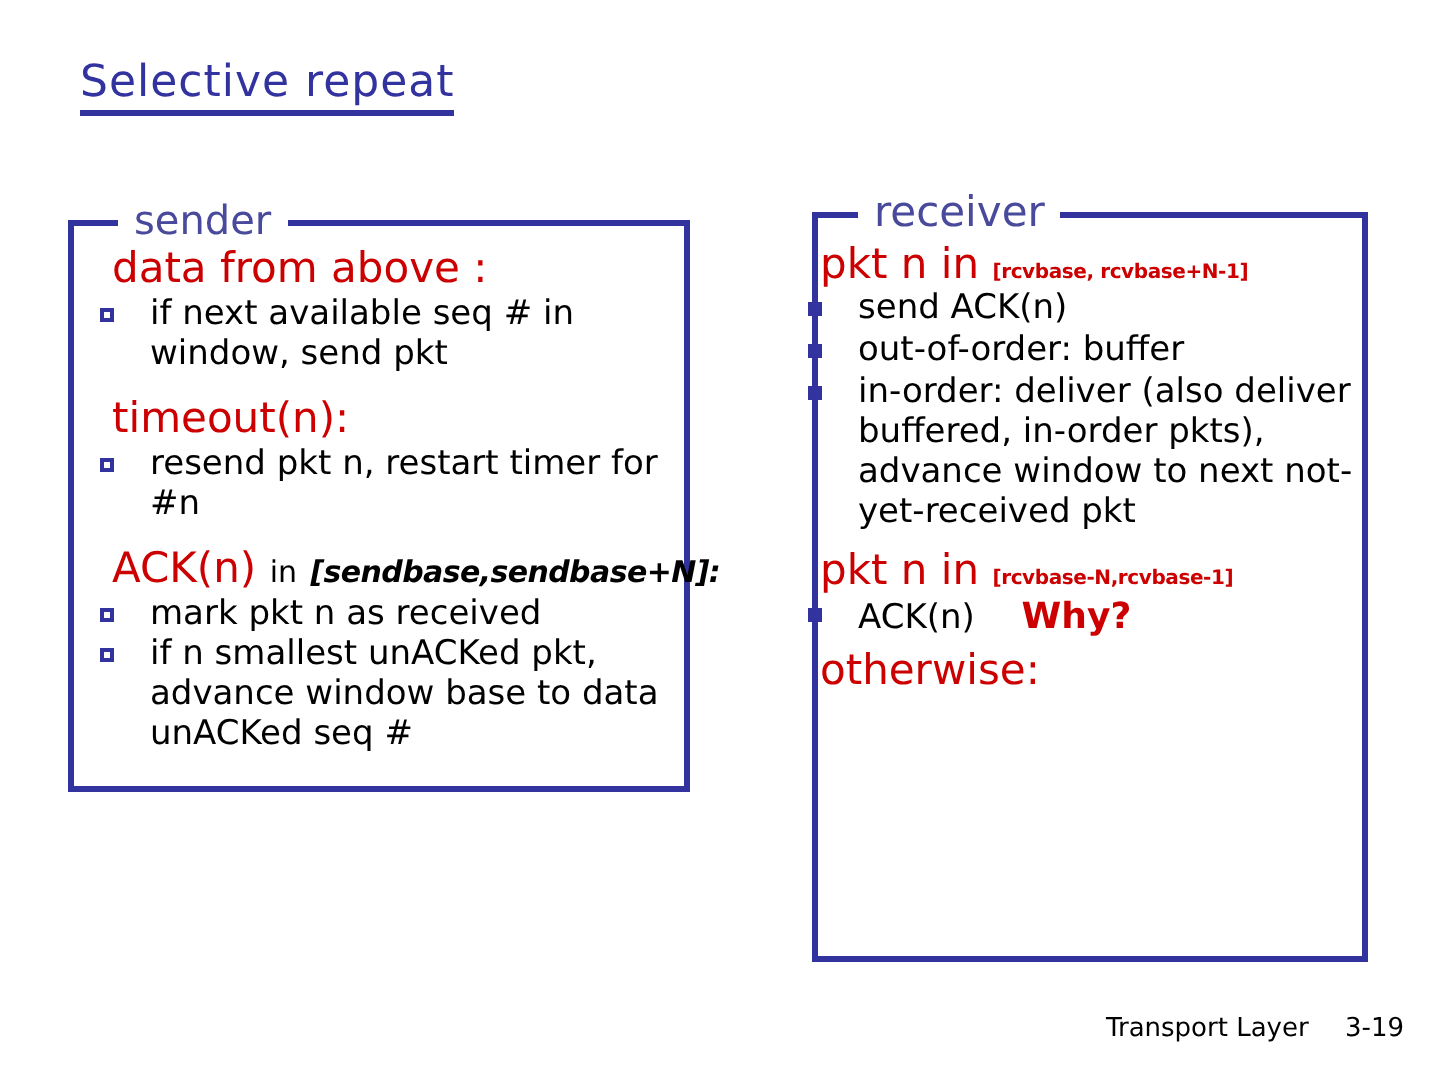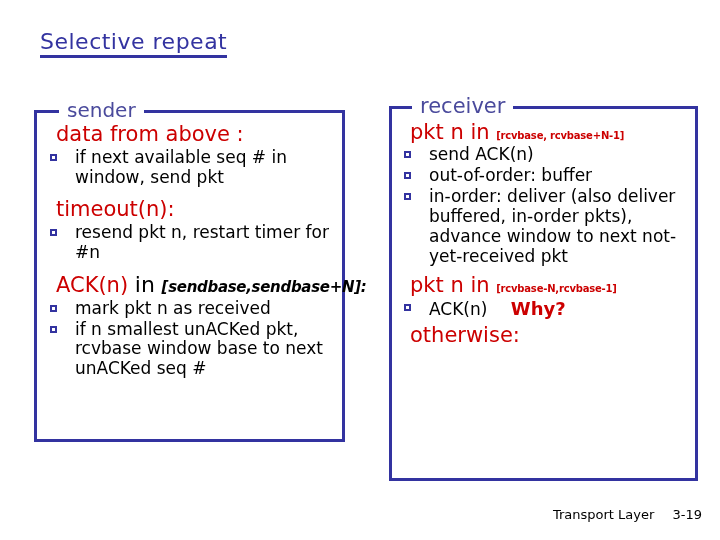--- a/index.html
+++ b/index.html
@@ -35,26 +35,26 @@
   .group-box {
     position: absolute;
     border: 3px solid #3333A0;
     box-sizing: border-box;
     background: transparent;
   }
   #sender-box {
     left: 34px;
     top: 110px;
     width: 311px;
-    height: 332px;
+    height: 286px;
   }
   #receiver-box {
-    left: 389px;
+    left: 406px;
     top: 106px;
-    width: 309px;
+    width: 278px;
     height: 375px;
     text-align: center;
   }
   .group-label {
     position: absolute;
     top: -13px;
     background: #ffffff;
     padding: 0 8px;
     font-family: "DejaVu Sans", sans-serif;
     font-size: 20px;
@@ -98,21 +98,21 @@
     font-style: italic;
   }
   .head-small-red {
     color: #CC0000;
     font-size: 10px;
     font-weight: bold;
     letter-spacing: -0.2px;
   }
   .head-mid-black {
     color: #000000;
-    font-size: 22px;
+    font-size: 15px;
     font-weight: normal;
   }
 
   
   ul.bullets {
     list-style: none;
     margin: 0 0 3px 0;
     padding: 0;
   }
   ul.bullets li {
@@ -194,21 +194,21 @@
     <span class="head-mid-black">in</span>
     <span class="head-small-black">[sendbase,sendbase+N]:</span>
   </p>
   <ul class="bullets">
     <li>
       <span class="marker"></span>
       <span>mark pkt n as received</span>
     </li>
     <li>
       <span class="marker"></span>
-      <span>if n smallest unACKed pkt, rcvbase window base to next unACKed seq #</span>
+      <span>if n smallest unACKed pkt, advance window base to data unACKed seq #</span>
     </li>
   </ul>
 </div>
 
 <div class="group-box" id="receiver-box">
   <span class="group-label" id="receiver-label">receiver</span>
 </div>
 
 <div class="box-content" id="receiver-content">
 

